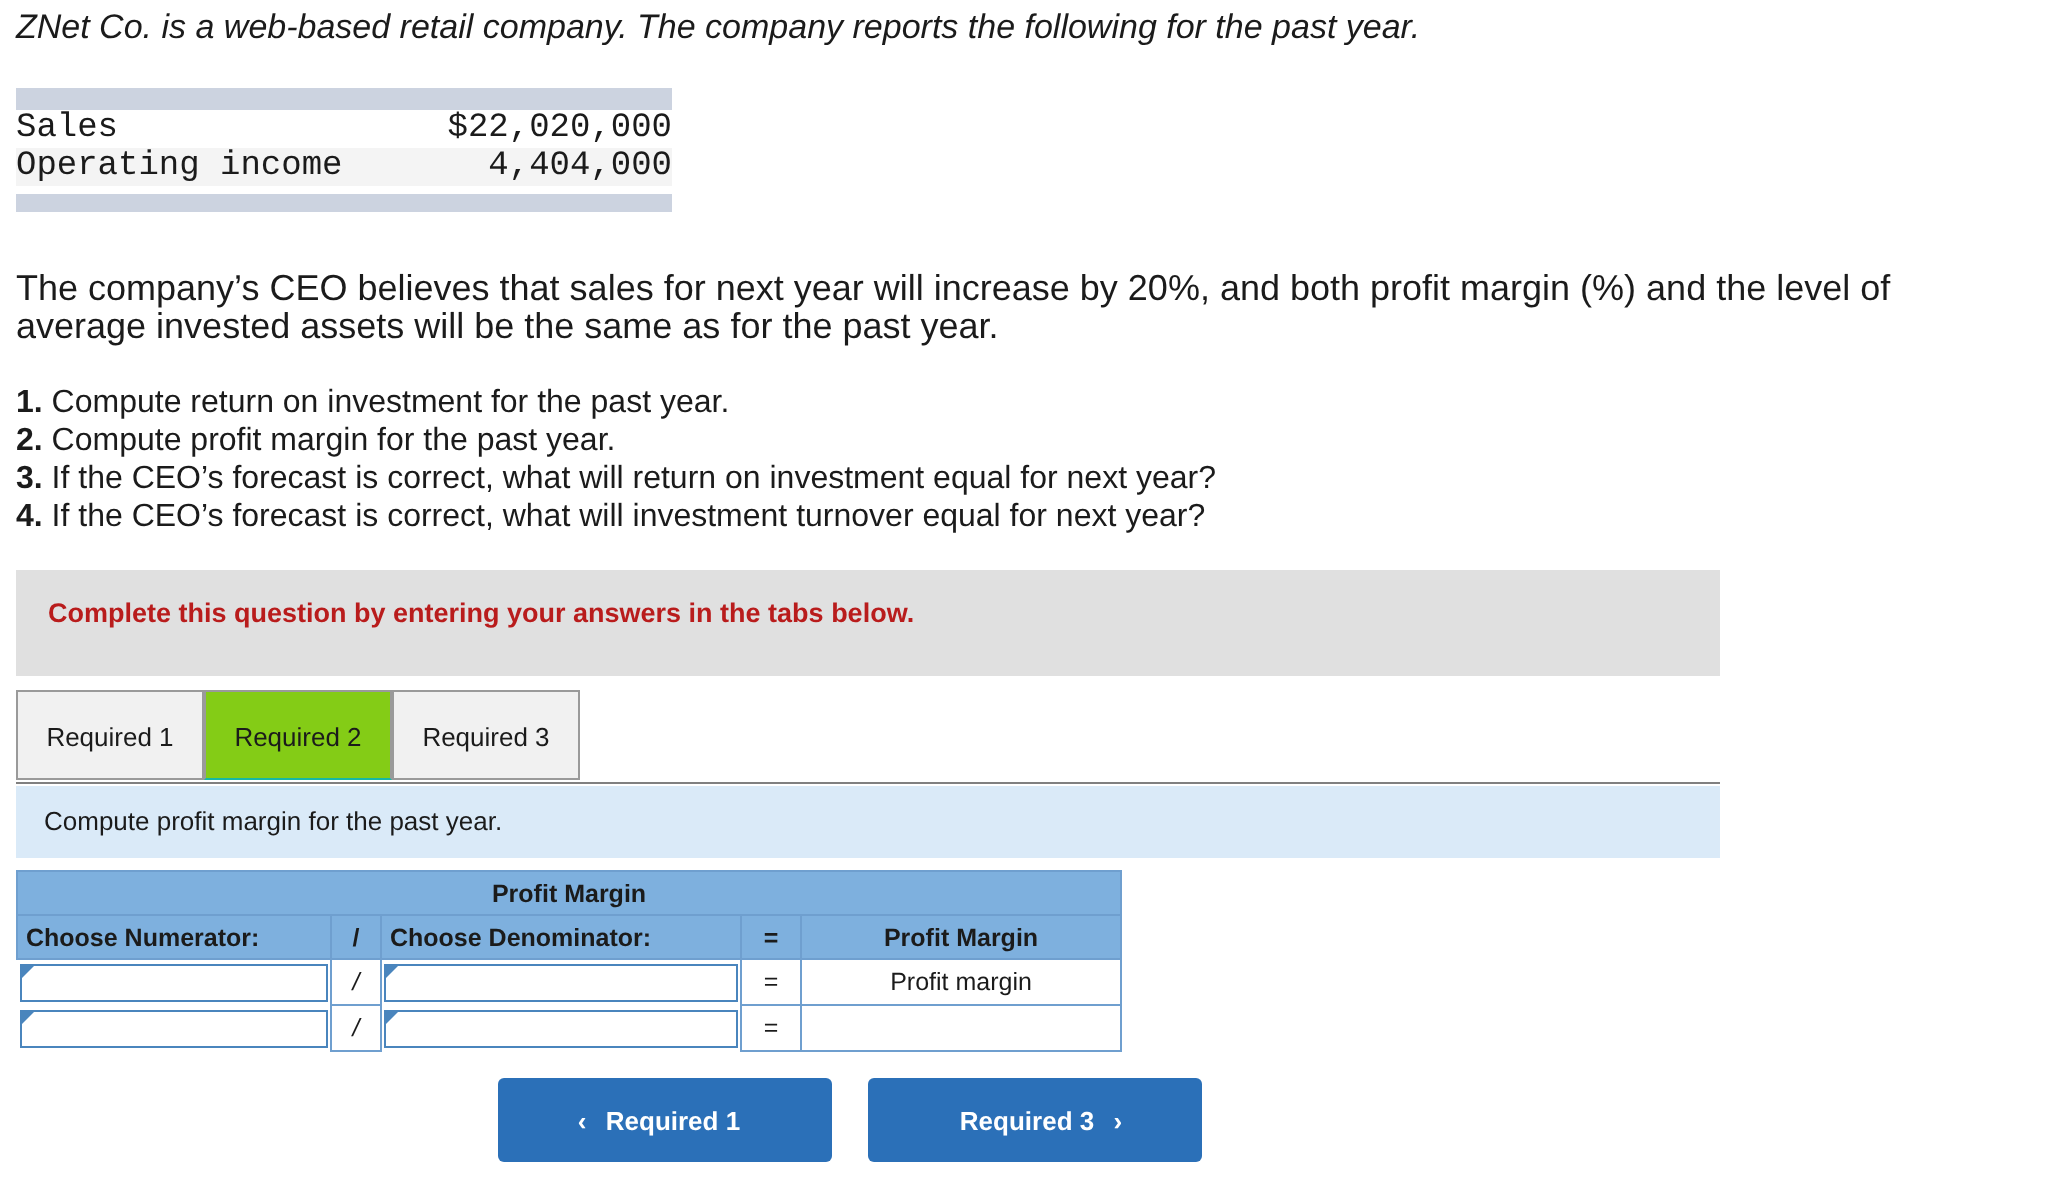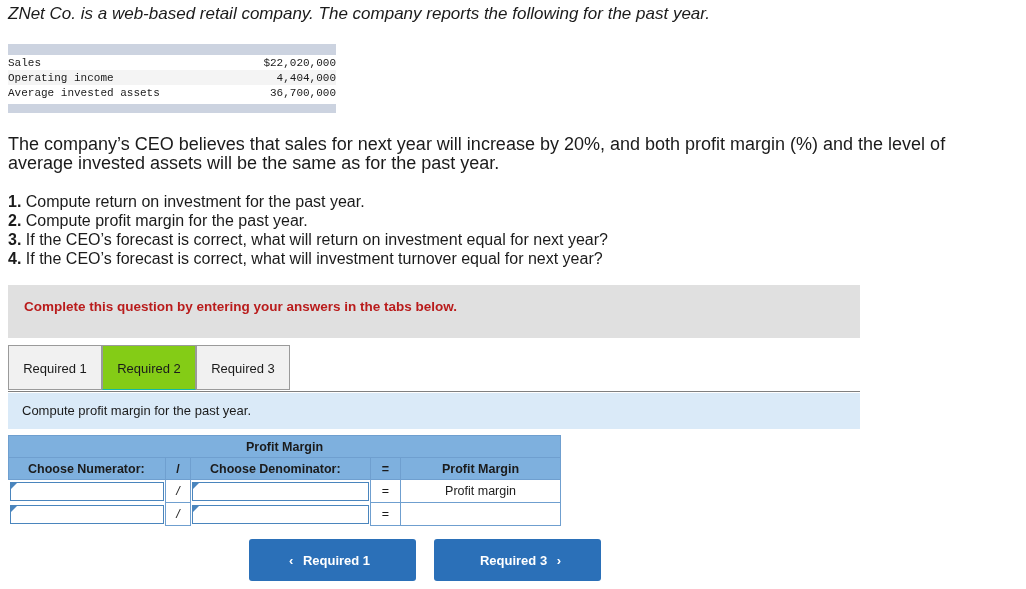--- a/index.html
+++ b/index.html
@@ -29,21 +29,21 @@
     font-style: italic;
   }
 
   
   .facts {
     position: absolute;
     left: 8px;
     top: 44px;
     width: 328px;
     font-family: "Liberation Mono", monospace;
-    font-size: 11px;
+    font-size: 17px;
     border-collapse: collapse;
   }
   .facts td {
     padding: 0;
     white-space: nowrap;
   }
   .facts .band {
     height: 11px;
     background: #ccd3e0;
   }
@@ -179,21 +179,21 @@
     font-weight: bold;
     height: 21px;
     color: #16334d;
   }
   .pm-head {
     background: #7eb0de;
     height: 21px;
     font-weight: bold;
     color: #16334d;
   }
-  .pm-head.left { padding-left: 19px; }
+  .pm-head.left { padding-left: 4px; }
   .pm-head.center { text-align: center; }
   .pm-row { height: 23px; }
   .pm-slash {
     text-align: center;
     font-style: italic;
     color: #1f3f8f;
     font-size: 12.5px;
   }
   .pm-eq {
     text-align: center;
@@ -257,24 +257,20 @@
       <tr>
     <td class="band" colspan="2"></td>
   </tr>
   <tr class="facts-row">
     <td class="facts-label">Sales</td>
     <td class="facts-value">$22,020,000</td>
   </tr>
   <tr class="facts-row alt">
     <td class="facts-label">Operating income</td>
     <td class="facts-value">4,404,000</td>
-  </tr>
-  <tr class="facts-row">
-    <td class="facts-label">Average invested assets</td>
-    <td class="facts-value">36,700,000</td>
   </tr>
   <tr>
     <td class="facts-gap" colspan="2"></td>
   </tr>
   <tr>
     <td class="foot" colspan="2"></td>
   </tr>
 </tbody>
   </table>
 

